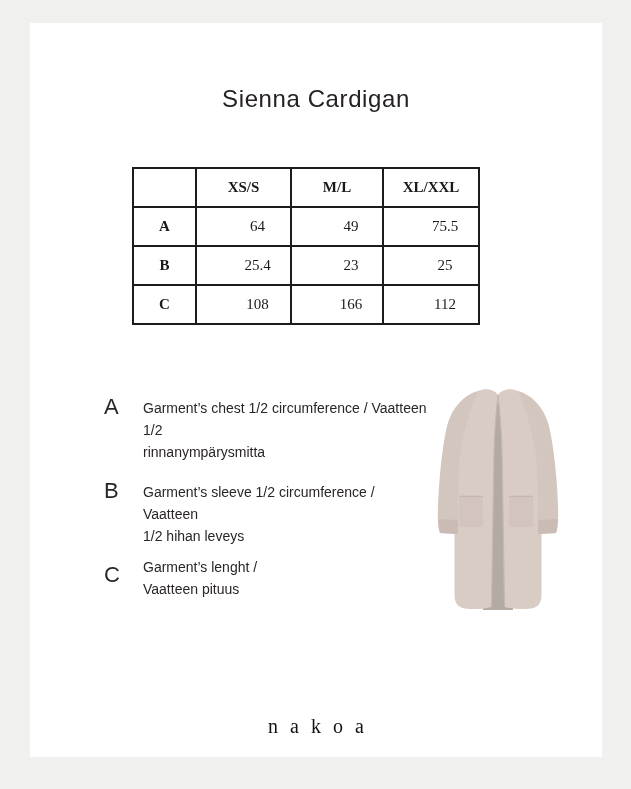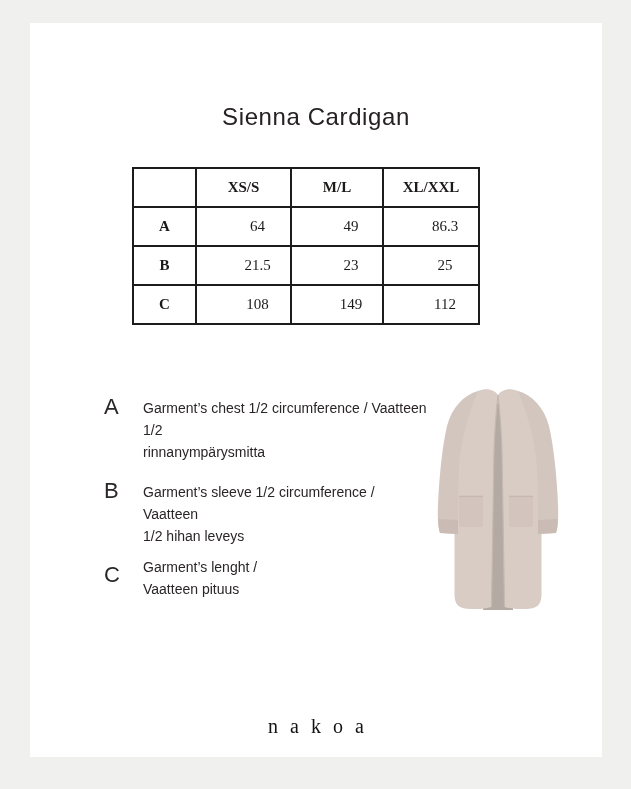--- a/index.html
+++ b/index.html
@@ -20,21 +20,20 @@
   }
   .title {
     position: absolute;
     top: 62px; left: 0;
     width: 100%;
     text-align: center;
     font-size: 24px;
     font-weight: 400;
     letter-spacing: 0.6px;
     color: #262122;
-    margin-top: 18px;
   }
   table.size-table {
     position: absolute;
     left: 102px; top: 144px;
     border-collapse: collapse;
     font-family: "Liberation Serif", serif;
     font-size: 15px;
     color: #1c1919;
     table-layout: fixed;
   }
@@ -109,32 +108,32 @@
           <th>XS/S</th>
           <th>M/L</th>
           <th>XL/XXL</th>
         </tr>
       </thead>
       <tbody>
         <tr>
           <th>A</th>
           <td>64</td>
           <td>49</td>
-          <td>86.3</td>
+          <td>75.5</td>
         </tr>
         <tr>
           <th>B</th>
-          <td>21.5</td>
+          <td>25.4</td>
           <td>23</td>
           <td>25</td>
         </tr>
         <tr>
           <th>C</th>
           <td>108</td>
-          <td>149</td>
+          <td>166</td>
           <td>112</td>
         </tr>
       </tbody>
     </table>
 
     <div class="measure-row row-a">
       <span class="letter">A</span>
       <div class="desc">
         <div>Garment’s chest 1/2 circumference / Vaatteen 1/2</div>
         <div>rinnanympärysmitta</div>

